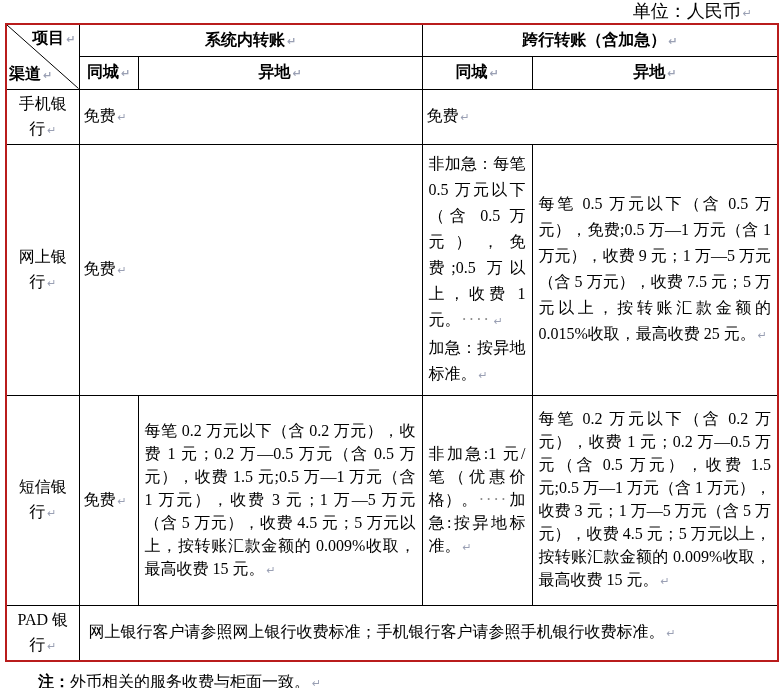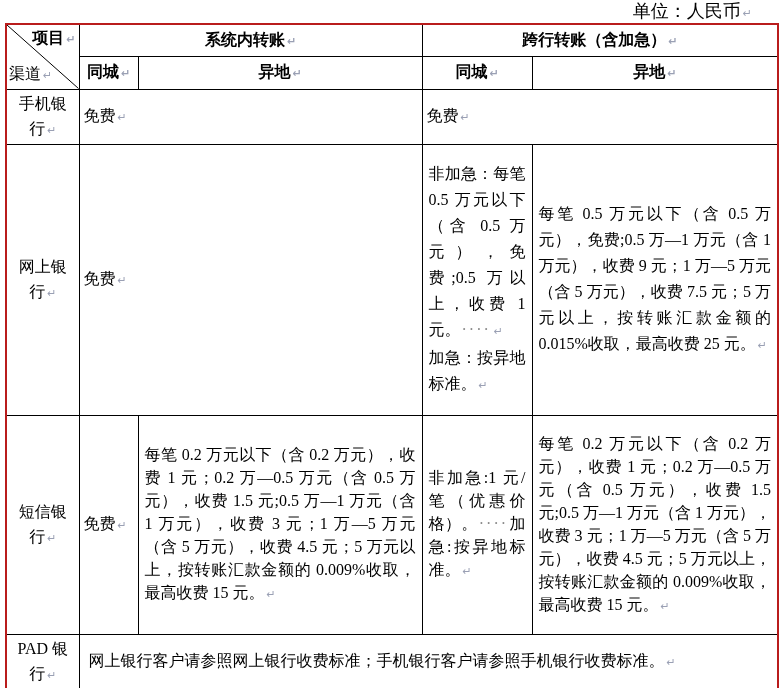--- a/index.html
+++ b/index.html
@@ -29,24 +29,24 @@
     border: 1px solid #000;
     vertical-align: middle;
     padding: 1px 4px;
     overflow: hidden;
   }
   .hd { font-weight: bold; text-align: center; }
   .center { text-align: left; }
   .corner { position: relative; padding: 0 !important; }
   .corner svg { position: absolute; inset: 0; width: 100%; height: 100%; }
   .corner-top { position: absolute; top: 3px; right: 3px; font-weight: bold; }
-  .corner-bottom { position: absolute; bottom: 4px; left: 2px; font-weight: normal; }
+  .corner-bottom { position: absolute; bottom: 4px; left: 2px; font-weight: bold; }
   .row-label { text-align: center; }
   .row-label .inner { display: inline-block; max-width: 56px; line-height: 25px; }
-  .para { text-align: justify; padding: 16px 6px !important; }
+  .para { text-align: justify; padding: 6px 6px !important; }
   .lh26 .p, .lh26 { line-height: 26px; }
   .lh23 .p, .lh23 { line-height: 23px; }
   .pad-cell { padding-left: 9px !important; line-height: 24px; }
   .dots { color: #8a8a8a; letter-spacing: 2px; margin: 0 1px; }
   .pm::after {
     content: "\21B5";
     font-family: "DejaVu Sans", sans-serif;
     color: #9aa0b4;
     font-size: 11px;
     margin-left: 2px;

